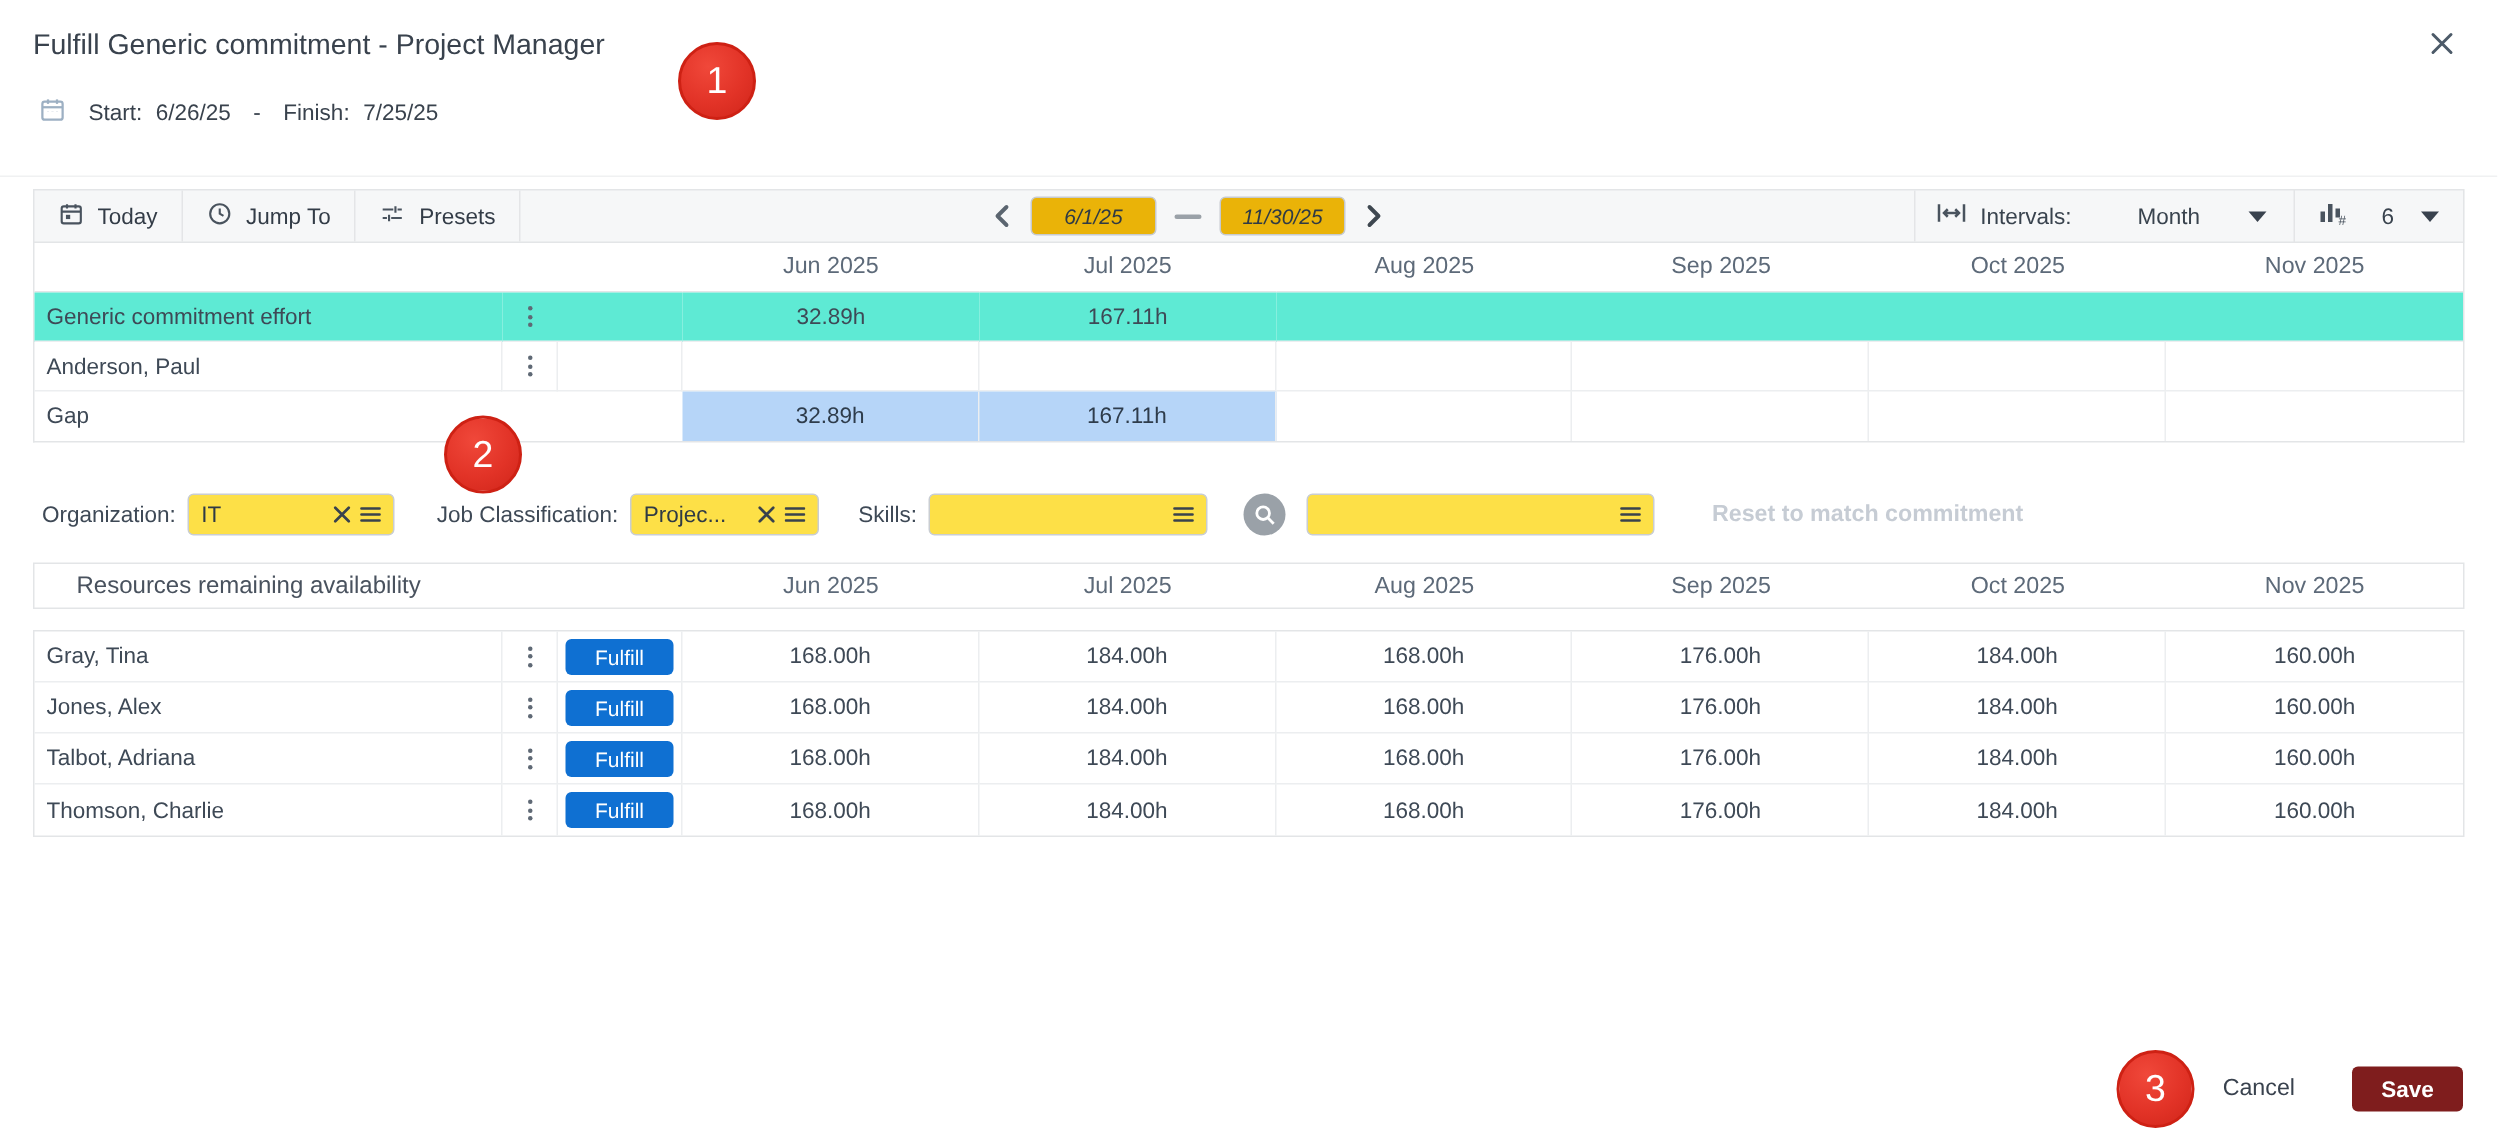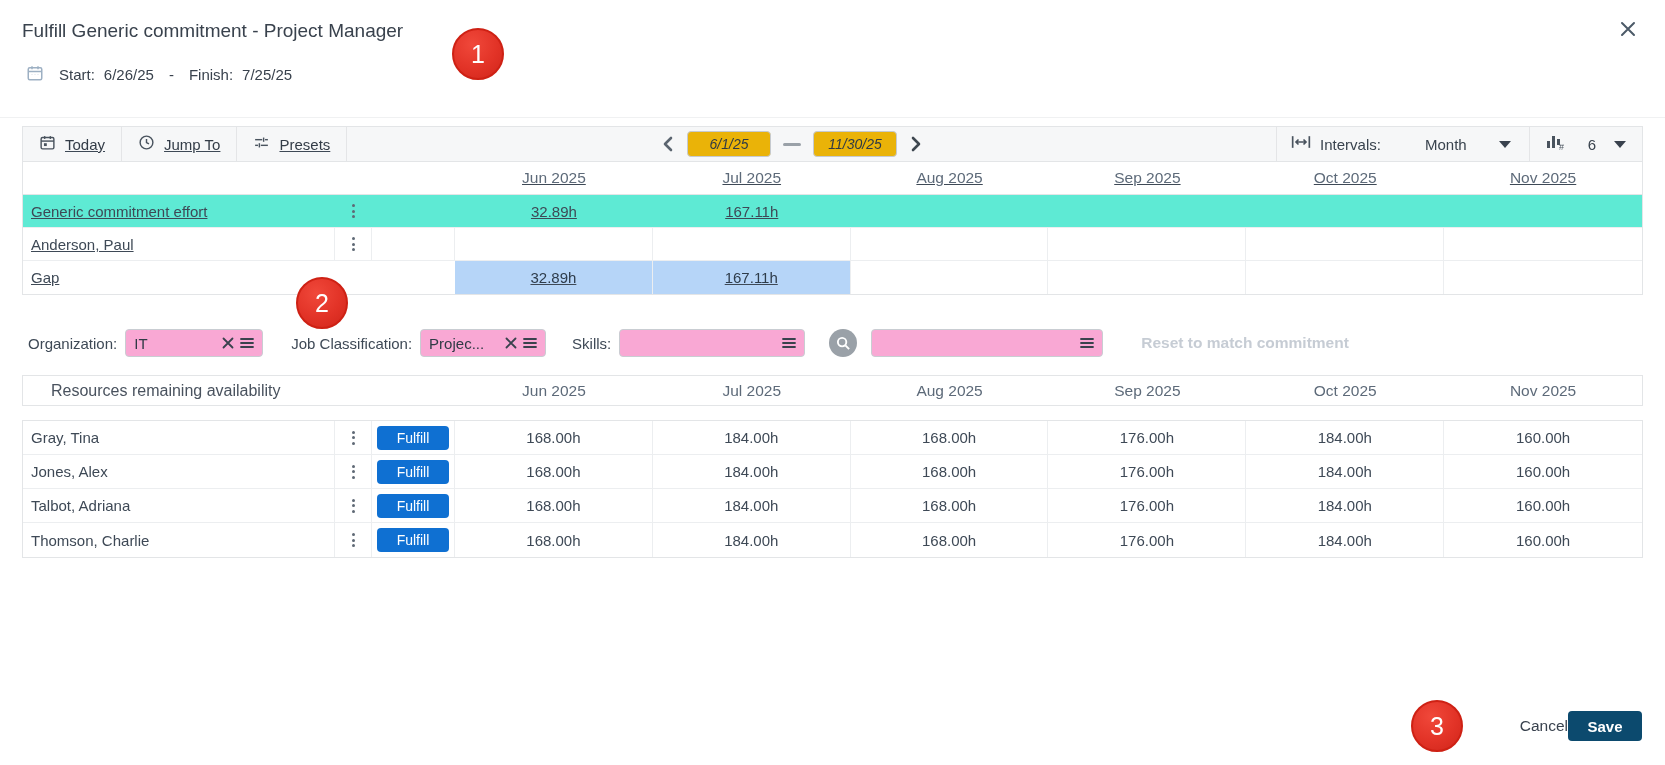--- a/index.html
+++ b/index.html
@@ -14,21 +14,21 @@
     --text:#3e4956; --muted:#5d6a79; --blue:#0f70d2; --cellblue:#b6d5f8;
   }
   
   .dlg-title{ position:absolute; left:22px; top:20px; font-size:19px; color:#39424d; }
   .close-btn{ position:absolute; right:24px; top:16px; width:26px; height:26px; display:flex; align-items:center; justify-content:center; cursor:pointer; }
   .date-line{ position:absolute; left:26px; top:64px; display:flex; align-items:center; gap:9px; font-size:15px; color:#39424d; }
   .date-line .lbl{ margin-left:6px; }
   .hdr-sep{ position:absolute; left:0; right:0; top:117px; height:1px; background:#f0f1f2; }
 
   
-  .content{ position:absolute; left:22px; top:126px; width:1621px;text-decoration:underline; }
+  .content{ position:absolute; left:22px; top:126px; width:1621px; }
   .toolbar{ height:36px; background:#f6f7f8; border:1px solid var(--border); display:flex; align-items:center; position:relative; }
   .tb-btn{ display:flex; align-items:center; gap:9px; padding:0 16px; height:100%; font-size:15px; color:#333c47; border-right:1px solid #e4e5e7; cursor:pointer; }
   .date-nav{ position:absolute; left:638px; top:0; bottom:0; display:flex; align-items:center; gap:12px; }
   .date-input{ width:84px; height:26px; border:1px solid #c6cacf; border-radius:4px; background:#eab308; font-style:italic; font-family:"Liberation Sans", sans-serif; font-size:14px; color:#2f3a45; text-align:center; }
   .dash{ width:18px; height:3px; background:#9aa1a8; border-radius:2px; }
   .chev{ cursor:pointer; display:flex; align-items:center; }
   .intervals{ position:absolute; right:0; top:0; bottom:0; display:flex; align-items:center; border-left:1px solid #e4e5e7; padding:0 16px 0 14px;justify-content:space-between; }
   .intervals .ilabel{ font-size:15px; color:#39434e; margin-left:9px; }
   .intervals .ivalue{ font-size:15px; color:#39434e; margin-left:44px; }
   .caret{ width:0; height:0; border-left:6px solid transparent; border-right:6px solid transparent; border-top:7px solid #39424e; margin-left:32px; cursor:pointer; }
@@ -46,40 +46,40 @@
   .row-effort .cell{ background:#5eead4; border-bottom:1px solid var(--border-light); }
   .row-plain .cell{ border-bottom:1px solid var(--border-light); }
   .vline{ border-right:1px solid var(--border-light); }
   .cell-blue{ background:var(--cellblue); color:#2e3c4b; }
   .kebab{ display:flex; flex-direction:column; gap:2.5px; cursor:pointer; padding:4px; }
   .kebab i{ width:3px; height:3px; border-radius:50%; background:#5f6975; display:block; }
 
   
   .filters{ position:absolute; left:22px; top:329px; width:1621px; display:flex; align-items:center; }
   .f-label{ font-size:15px; color:#3e4956; }
-  .f-box{ height:28px; border:1px solid #c9cdd2; border-radius:4px; background:#f9a8d4; display:flex; align-items:center; padding:0 8px; cursor:text; }
+  .f-box{ height:28px; border:1px solid #c9cdd2; border-radius:4px; background:#fde047; display:flex; align-items:center; padding:0 8px; cursor:text; }
   .f-box .val{ font-size:15px; color:#2f3a45; flex:1; white-space:nowrap; overflow:hidden; }
   .f-ic{ display:flex; align-items:center; cursor:pointer; margin-left:6px; }
   .search-circle{ width:28px; height:28px; border-radius:50%; background:#9aa1a8; display:flex; align-items:center; justify-content:center; margin-left:24px; cursor:pointer; flex:none; }
   .reset-link{ margin-left:38px; font-size:15.5px; font-weight:700; color:#c6ccd4; cursor:default; white-space:nowrap; }
 
   
   .avail-head{ position:absolute; left:22px; top:375px; width:1621px; border:1px solid var(--border); background:#fff; }
   .avail-head .cell{ height:29px; }
   .avail-head .title-cell{ font-size:16px; color:#49525e; }
   .avail-head .m{ color:var(--muted); font-size:15.5px; }
   .avail-tbl{ position:absolute; left:22px; top:420px; width:1621px; border:1px solid var(--border); background:#fff; }
   .avail-tbl .cell{ height:34px; }
   .avail-tbl .grid-row:not(:last-child) .cell{ border-bottom:1px solid var(--border-light); }
   .fulfill-btn{ width:72px; height:24px; background:var(--blue); color:#fff; border:none; border-radius:4px; font-size:14px; font-family:"Liberation Sans", sans-serif; cursor:pointer; }
 
   
   .footer{ position:absolute; right:23px; bottom:24px; display:flex; align-items:center; }
-  .cancel-btn{ font-size:15.5px; color:#39424e; cursor:pointer; }
-  .save-btn{ width:74px; height:30px; background:#0c4a6e; color:#fff; border:none; border-radius:4px; font-size:15px; font-weight:600; font-family:"Liberation Sans", sans-serif; cursor:pointer; }
+  .cancel-btn{ font-size:15.5px; color:#39424e; cursor:pointer; margin-right:38px; }
+  .save-btn{ width:74px; height:30px; background:#7f1d1d; color:#fff; border:none; border-radius:4px; font-size:15px; font-weight:600; font-family:"Liberation Sans", sans-serif; cursor:pointer; }
 
   
   .annot{ position:absolute; width:52px; height:52px; border-radius:50%;
     background:radial-gradient(circle at 38% 30%, #f0483a 0%, #e23327 55%, #d0251a 100%);
     border:2px solid #ce2114; color:#fff; font-size:25px;
     display:flex; align-items:center; justify-content:center; z-index:5; }
 </style>
 </head>
 <body>
 

